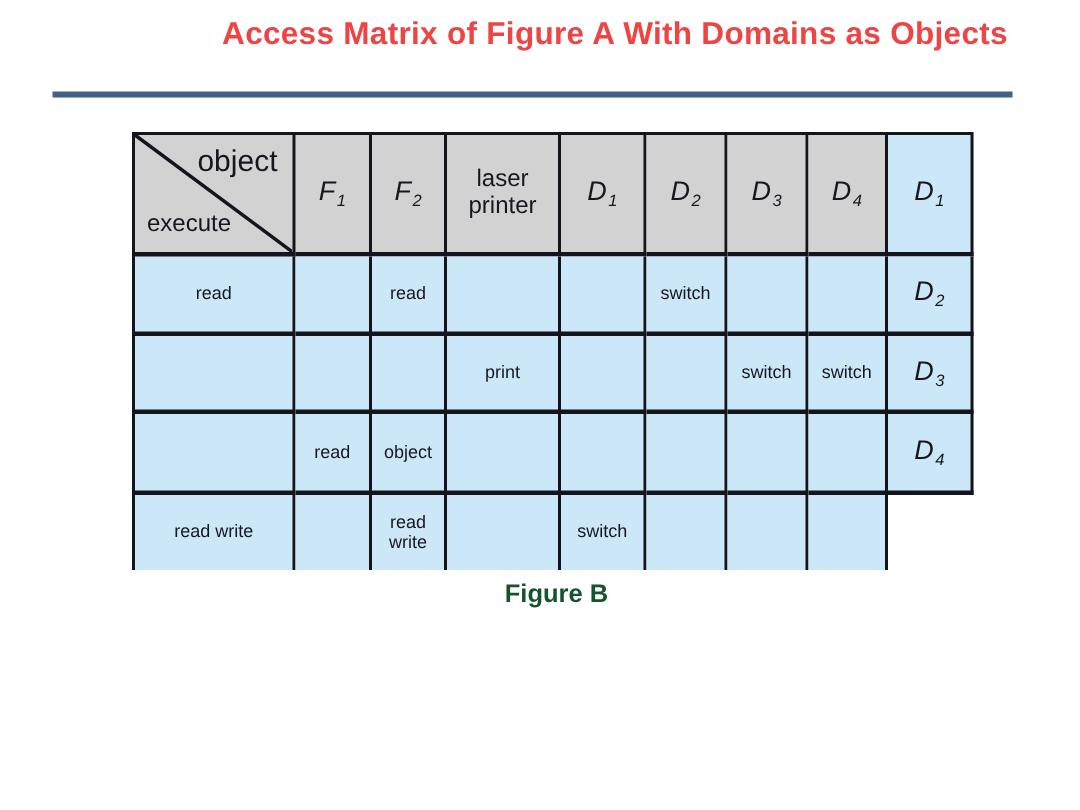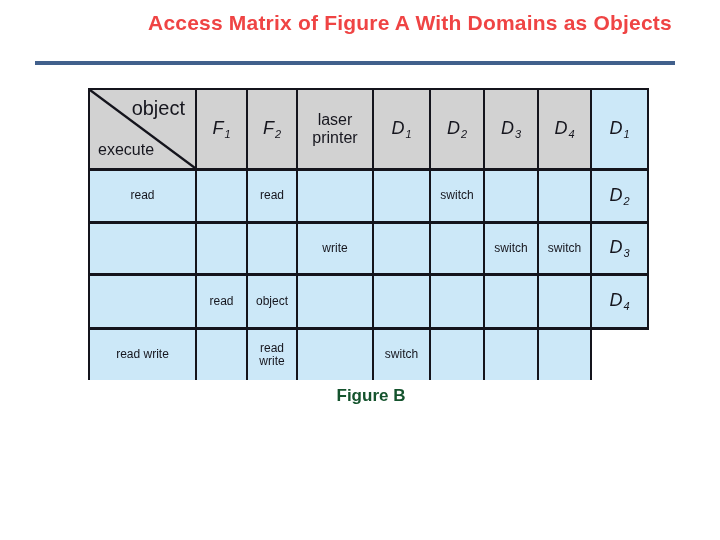--- a/index.html
+++ b/index.html
@@ -135,21 +135,21 @@
     <div class="bcell">switch</div>
     <div class="bcell"></div>
     <div class="bcell"></div>
 
     <div class="rlabel">
         <span><span>D</span><sub>2</sub></span>
       </div>
     <div class="bcell"></div>
     <div class="bcell"></div>
     <div class="bcell"></div>
-    <div class="bcell">write</div>
+    <div class="bcell">print</div>
     <div class="bcell"></div>
     <div class="bcell"></div>
     <div class="bcell">switch</div>
     <div class="bcell">switch</div>
 
     <div class="rlabel">
         <span><span>D</span><sub>3</sub></span>
       </div>
     <div class="bcell"></div>
     <div class="bcell">read</div>

